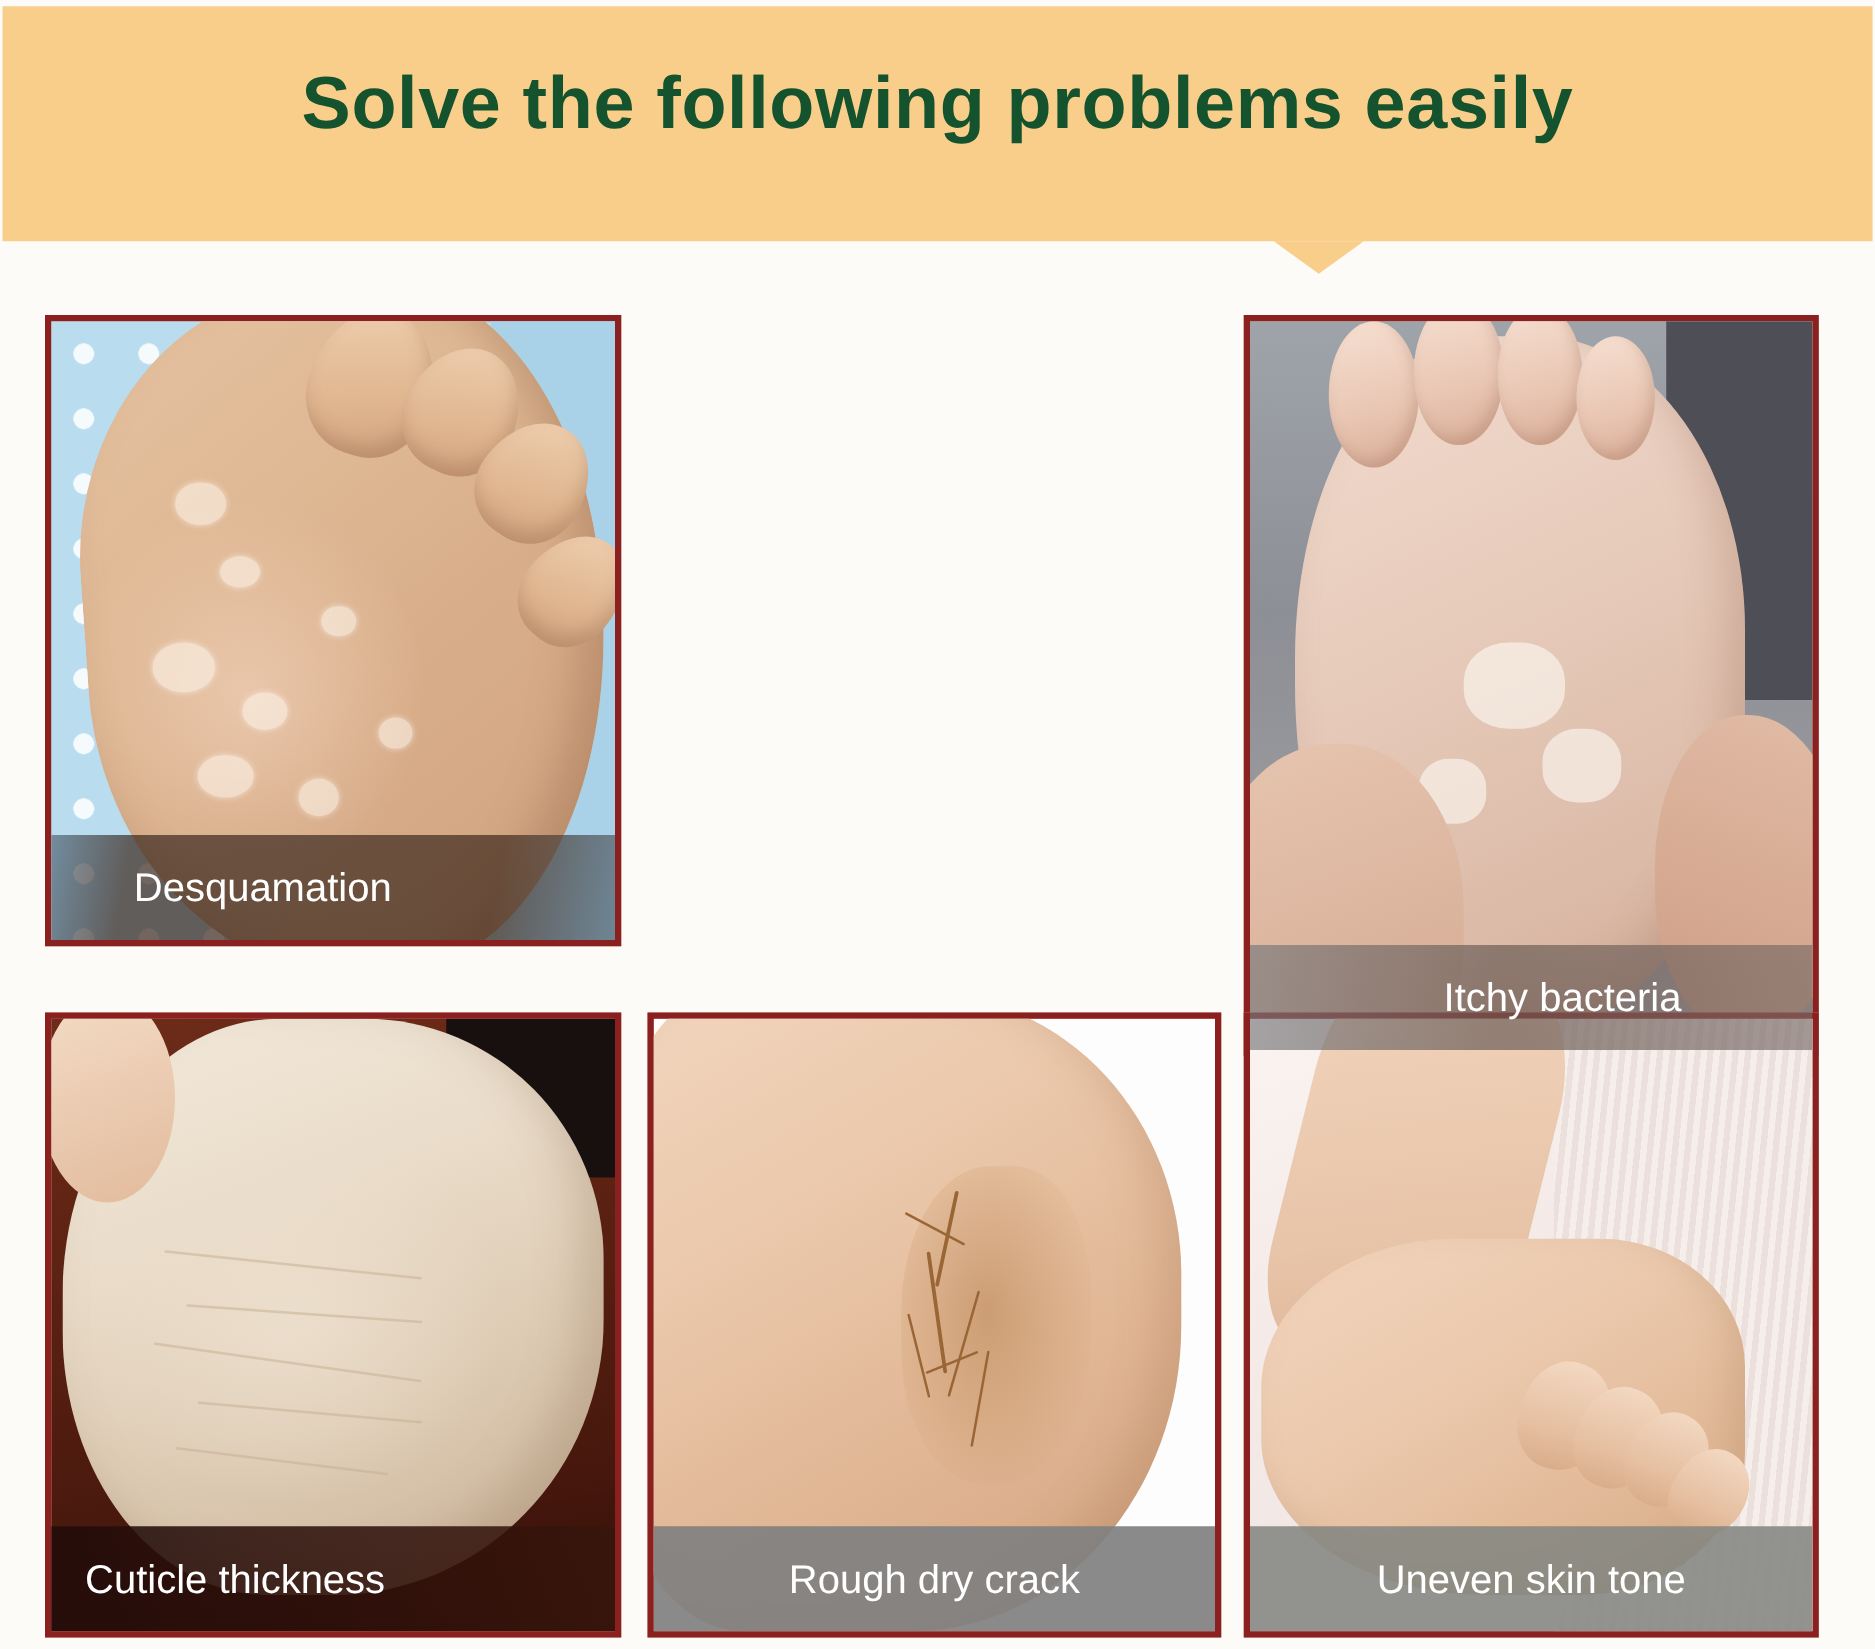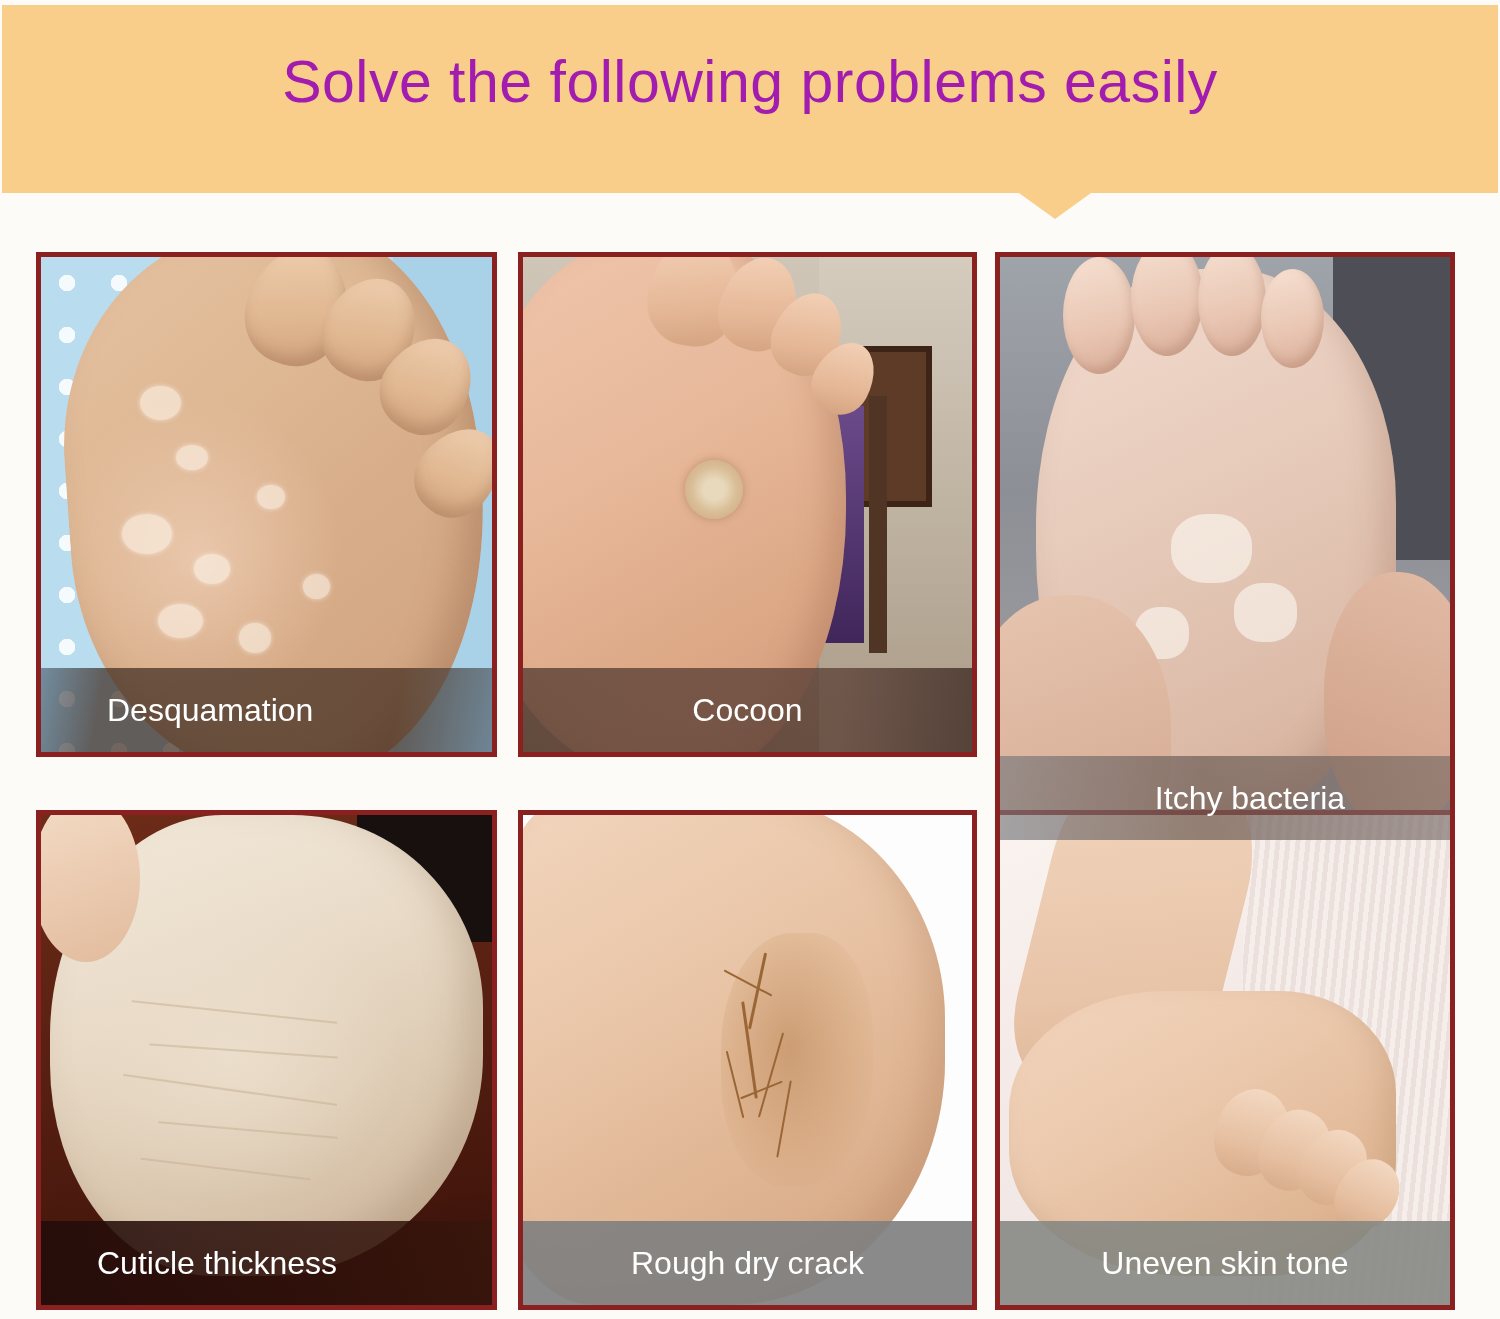--- a/index.html
+++ b/index.html
@@ -16,22 +16,22 @@
     position:absolute;
     left:2px; top:5px;
     width:1496px; height:188px;
     background:#F8CE8A;
   }
   #banner-title{
     position:absolute;
     left:0; right:0; top:48px;
     text-align:center;
     font-size:59px;
-    font-weight:normal;
-    color:#a21caf;
+    font-weight:bold;
+    color:#14532d;
     letter-spacing:0.5px;
     line-height:1;
     white-space:nowrap;
   }
   #banner-pointer{
     position:absolute;
     left:1019px; top:193px;
     width:0;height:0;
     border-left:36px solid transparent;
     border-right:36px solid transparent;
@@ -78,21 +78,21 @@
   #tile-1{left:482px; top:0px;   width:459px; height:505px;}
   #tile-2{left:959px; top:0px;   width:460px; height:593px;}
   #tile-3{left:0px;   top:558px; width:461px; height:500px;}
   #tile-4{left:482px; top:558px; width:459px; height:500px;}
   #tile-5{left:959px; top:558px; width:460px; height:500px;}
 
   
   #tile-0 .caption-bar{justify-content:flex-start; padding-left:66px;}
   #tile-1 .caption-bar{justify-content:center;}
   #tile-2 .caption-bar{justify-content:center; padding-left:76px;}
-  #tile-3 .caption-bar{justify-content:flex-start; padding-left:56px;}
+  #tile-3 .caption-bar{justify-content:flex-start; padding-left:27px;}
   #tile-4 .caption-bar{justify-content:center;}
   #tile-5 .caption-bar{justify-content:center;}
 
   
   #tile-0 .caption-bar{background:linear-gradient(100deg,rgba(70,92,110,.62) 0%,rgba(62,44,34,.72) 14%,rgba(70,48,34,.74) 78%,rgba(74,86,98,.62) 100%);}
   #tile-1 .caption-bar{background:linear-gradient(90deg,rgba(86,60,50,.78) 0%,rgba(92,64,54,.76) 70%,rgba(64,44,38,.80) 100%);}
   #tile-2 .caption-bar{background:linear-gradient(90deg,rgba(120,120,124,.66) 0%,rgba(108,92,86,.70) 45%,rgba(122,108,104,.66) 100%);}
   #tile-3 .caption-bar{background:linear-gradient(90deg,rgba(34,12,10,.88) 0%,rgba(46,16,10,.86) 60%,rgba(56,22,12,.86) 100%);}
   #tile-4 .caption-bar{background:rgba(128,128,128,.92);}
   #tile-5 .caption-bar{background:rgba(132,134,130,.88);}
@@ -238,40 +238,20 @@
         <div class="flake" style="left:26%;top:70%;width:10%;height:7%"></div>
         <div class="flake" style="left:44%;top:74%;width:7%;height:6%"></div>
         <div class="flake" style="left:58%;top:64%;width:6%;height:5%"></div>
       </div>
     </div>
     <div class="caption-bar">
       <span class="caption-text">Desquamation</span>
     </div>
   </div>
 
-  <div class="tile" id="tile-1">
-    <div class="photo">
-      <div class="ph">
-        <div class="p1-room"></div>
-          <div class="p1-wallR"></div>
-        <div class="p1-frame"></div>
-          <div class="p1-door"></div>
-          <div class="p1-post"></div>
-        <div class="p1-foot"></div>
-        <div class="p1-t p1-t1"></div>
-          <div class="p1-t p1-t2"></div>
-        <div class="p1-t p1-t3"></div>
-          <div class="p1-t p1-t4"></div>
-        <div class="p1-callus"></div>
-      </div>
-    </div>
-    <div class="caption-bar">
-      <span class="caption-text">Cocoon</span>
-    </div>
-  </div>
 
   <div class="tile" id="tile-2">
     <div class="photo">
       <div class="ph">
         <div class="p2-bg"></div>
           <div class="p2-dark"></div>
         <div class="p2-foot"></div>
         <div class="p2-t p2-t1"></div>
           <div class="p2-t p2-t2"></div>
         <div class="p2-t p2-t3"></div>

